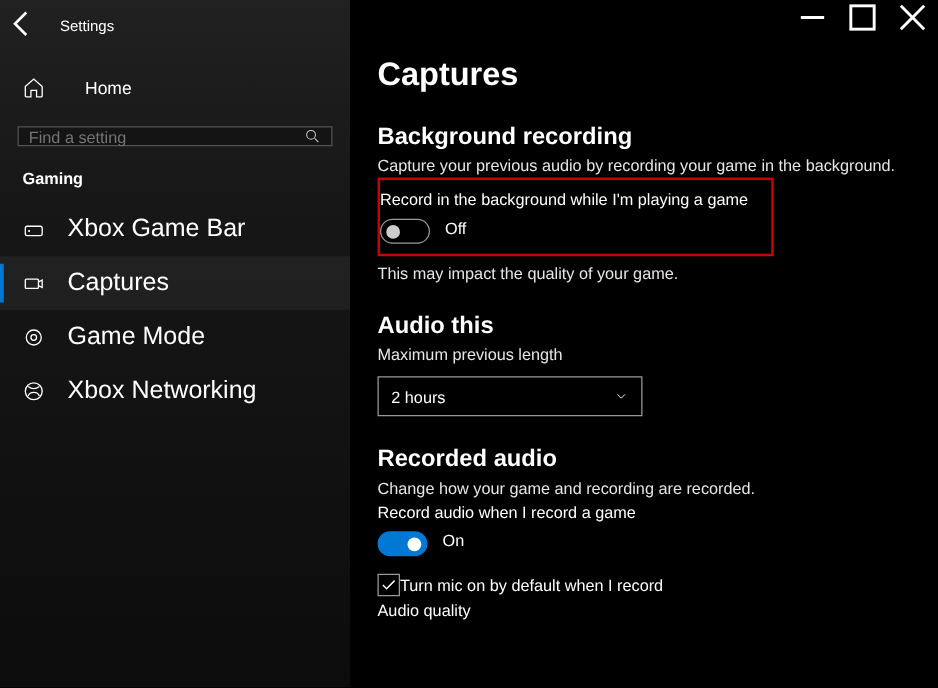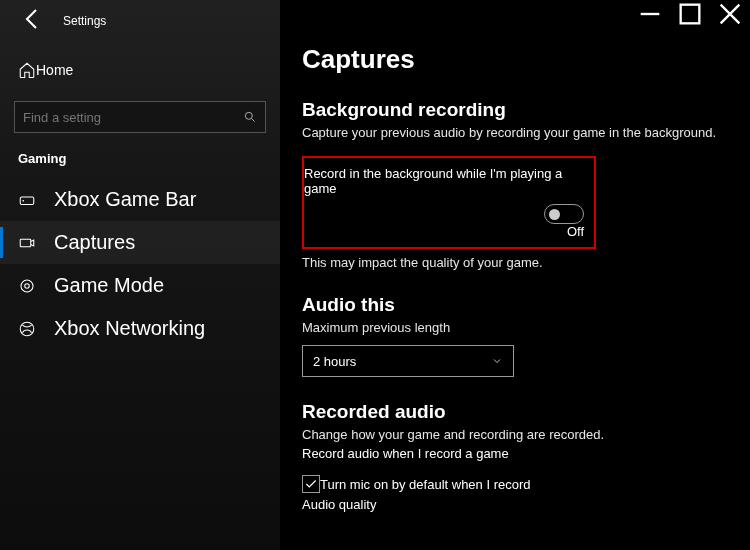--- a/index.html
+++ b/index.html
@@ -10,38 +10,38 @@
       display: flex;
     }
     .sidebar {
       width: 280px; height: 100%;
       background: linear-gradient(180deg, rgba(34,34,34,0.96) 0%, rgba(26,26,26,0.88) 30%, rgba(14,14,14,0.88) 100%);
       padding-top: 5px;
       position: relative;
     }
     .titlebar {
       display: flex; align-items: center; height: 32px;
-      padding-left: 15px;
+      padding-left: 0;
     }
     .back-btn {
       width: 36px; height: 32px; display: flex; align-items: center; justify-content: center;
       color: #fff; cursor: pointer;
     }
     .title { font-size: 12px; margin-left: 12px; color: #fff; }
     .home-row {
-      display: flex; align-items: center; gap: 0;
+      display: flex; align-items: center; gap: 32px;
       padding: 10px 18px; margin-top: 14px; cursor: pointer;
     }
     .home-row .ic { width: 18px; height: 18px; }
     .home-row span { font-size: 14px; }
     .search-wrap { padding: 0 14px; margin-top: 12px; }
     .search {
-      display: flex; align-items: center;
+      display: flex; align-items: flex-start;
       border: 1px solid #535353; background: rgba(0,0,0,0.2);
-      height: 32px; padding: 0 8px;
+      height: 16px; padding: 0 8px;
     }
     .search input {
       flex: 1; background: none; border: none; outline: none;
       color: #ccc; font-size: 13px;
     }
     .search .ic { width: 14px; height: 14px; color: #ccc; }
     .category { font-size: 13px; font-weight: 600; padding: 18px 18px 12px; }
     .nav { list-style: none; }
     .nav li {
       display: flex; align-items: center; gap: 18px;
@@ -63,34 +63,34 @@
       position: absolute; top: 0; right: 0; display: flex;
     }
     .sys-buttons div {
       width: 40px; height: 28px; display: flex; align-items: center; justify-content: center;
       cursor: pointer;
     }
     .page-title { font-size: 26px; font-weight: 600; margin-top: 44px; }
     .section-h { font-size: 19px; font-weight: 600; margin-top: 24px; }
     .section-sub { font-size: 13px; color: #e6e6e6; margin-top: 4px; }
     .setting-label { font-size: 13px; margin-top: 4px; color: #fff; }
-    .toggle-row { display: flex; align-items: flex-end; margin-top: 8px; flex-direction: column; }
+    .toggle-row { display: flex; align-items: flex-start; gap: 12px; margin-top: 8px; }
     .toggle {
       width: 40px; height: 20px; border-radius: 10px; border: 1px solid #999;
       background: #000; position: relative; cursor: pointer;
     }
     .toggle .knob {
       width: 11px; height: 11px; border-radius: 50%; background: #ccc;
       position: absolute; top: 3.5px; left: 4px;
     }
     .toggle.on { background: #0078d4; border-color: #0078d4; }
     .toggle.on .knob { left: auto; right: 4px; background: #fff; }
     .toggle-text { font-size: 13px; }
     .hint { font-size: 13px; color: #e6e6e6; margin-top: 6px; }
-    .highlight-box { border: 2px solid #cc0000; padding: 8px 10px 8px 0; margin-top: 16px; width: 294px; }
+    .highlight-box { border: 2px solid #cc0000; padding: 8px 10px 8px 0; margin-top: 2px; width: 317px; }
     .highlight-box .setting-label { margin-top: 0; }
     .select {
       width: 212px; height: 32px; border: 1px solid #999; background: none;
       display: flex; align-items: center; justify-content: space-between;
       padding: 0 10px; font-size: 13px; margin-top: 10px; cursor: pointer;
     }
     .chev { width: 12px; height: 12px; }
     .checkbox-row { display: flex; align-items: center; margin-top: 14px; }
     .checkbox {
       width: 18px; height: 18px; border: 1px solid #999; display: flex; align-items: center; justify-content: center;
@@ -204,20 +204,26 @@
     <span>2 hours</span>
     <span class="chev"><svg viewBox="0 0 24 24">
           <path d="M6 9l6 6 6-6" fill="none" stroke="#fff" stroke-width="1.5"></path>
         </svg></span>
   </div>
 
   <h2 class="section-h">Recorded audio</h2>
   <div class="section-sub">Change how your game and recording are recorded.</div>
 
   <div class="setting-label">Record audio when I record a game</div>
+  <div class="toggle-row">
+    <div class="toggle on">
+        <div class="knob"></div>
+      </div>
+    <div class="toggle-text">On</div>
+  </div>
 
   <div class="checkbox-row">
     <div class="checkbox">
       <svg viewBox="0 0 24 24">
           <path d="M4 12l5 5L20 6" fill="none" stroke="#fff" stroke-width="2"></path>
         </svg>
     </div>
     <div style="font-size:13px;">Turn mic on by default when I record</div>
   </div>
 

